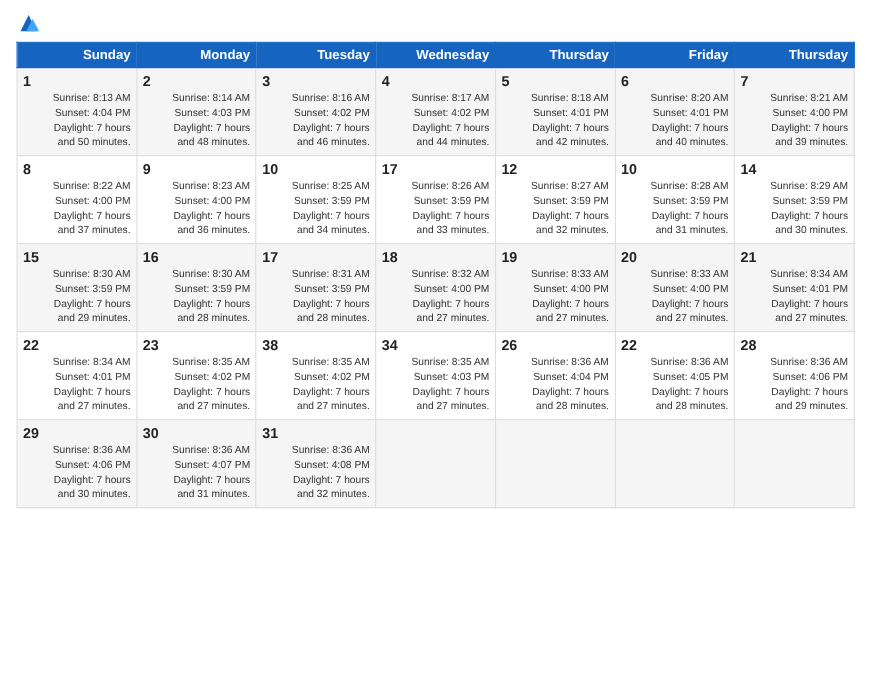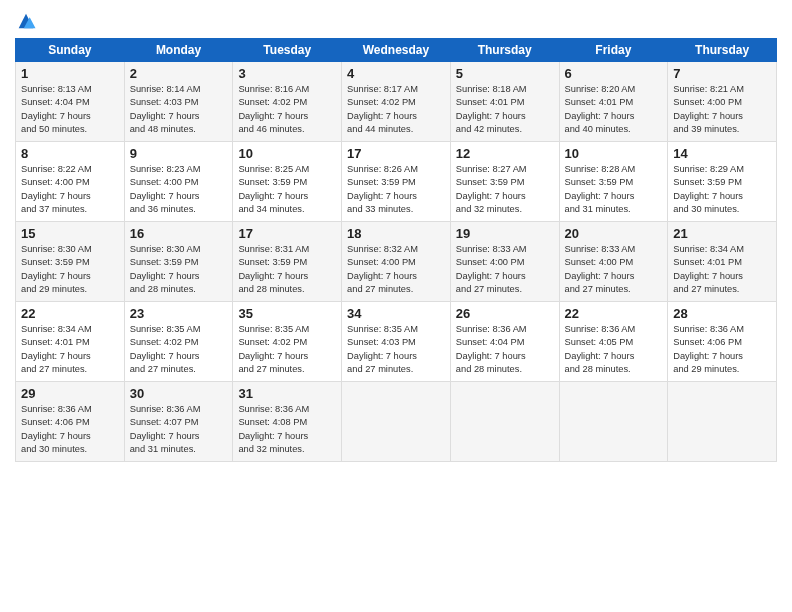--- a/index.html
+++ b/index.html
@@ -60,21 +60,21 @@
       table-layout: fixed;
     }
     thead tr {
       background-color: #1565c0;
     }
     thead th {
       color: #fff;
       font-size: 12px;
       font-weight: bold;
       padding: 4px 5px;
-      text-align: center;
+      text-align: right;
       border: 1px solid #1565c0;
     }
     tbody tr {
       background-color: #fff;
     }
     tbody tr:nth-child(odd) {
       background-color: #f5f5f5;
     }
     tbody td {
       vertical-align: top;
@@ -88,20 +88,21 @@
       font-size: 13px;
       font-weight: bold;
       color: #222;
       display: block;
       margin-bottom: 2px;
     }
     .day-info {
       line-height: 1.45;
       font-size: 9.3px;
       color: #333;
+      text-align: right;
     }
     .empty-cell {
       background: #f5f5f5;
     }
   </style>
 </head>
 <body>
 
 <div class="container">
   <div class="header-row">
@@ -227,21 +228,21 @@
         <tr>
           <td>
             <span class="day-num">22</span>
             <div class="day-info">Sunrise: 8:34 AM<br>Sunset: 4:01 PM<br>Daylight: 7 hours<br>and 27 minutes.</div>
           </td>
           <td>
             <span class="day-num">23</span>
             <div class="day-info">Sunrise: 8:35 AM<br>Sunset: 4:02 PM<br>Daylight: 7 hours<br>and 27 minutes.</div>
           </td>
           <td>
-            <span class="day-num">35</span>
+            <span class="day-num">38</span>
             <div class="day-info">Sunrise: 8:35 AM<br>Sunset: 4:02 PM<br>Daylight: 7 hours<br>and 27 minutes.</div>
           </td>
           <td>
             <span class="day-num">34</span>
             <div class="day-info">Sunrise: 8:35 AM<br>Sunset: 4:03 PM<br>Daylight: 7 hours<br>and 27 minutes.</div>
           </td>
           <td>
             <span class="day-num">26</span>
             <div class="day-info">Sunrise: 8:36 AM<br>Sunset: 4:04 PM<br>Daylight: 7 hours<br>and 28 minutes.</div>
           </td>

